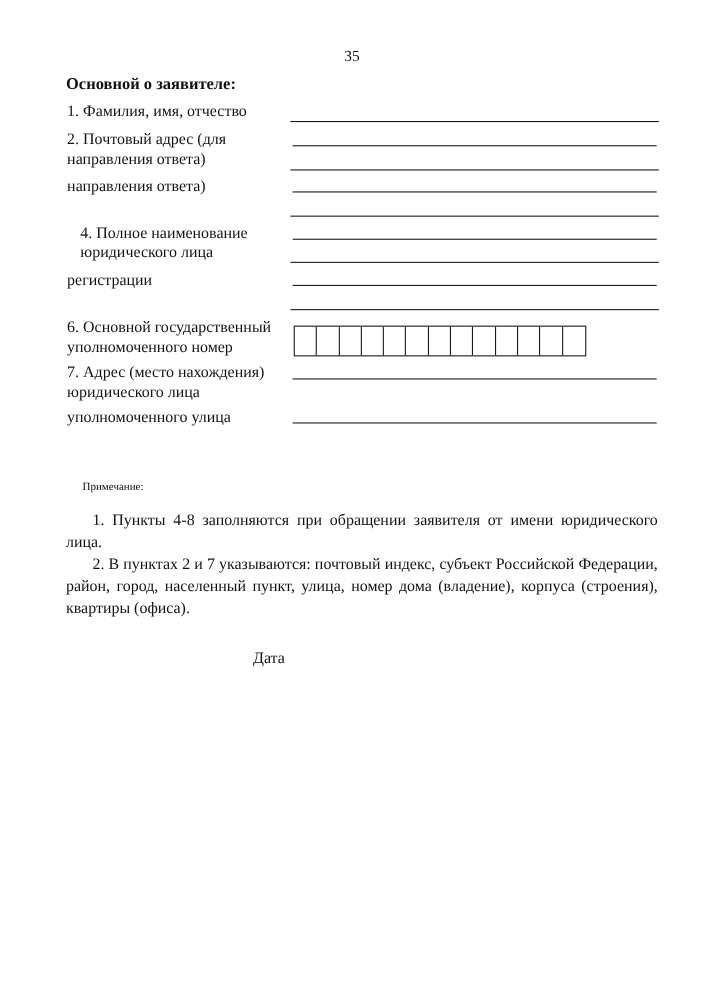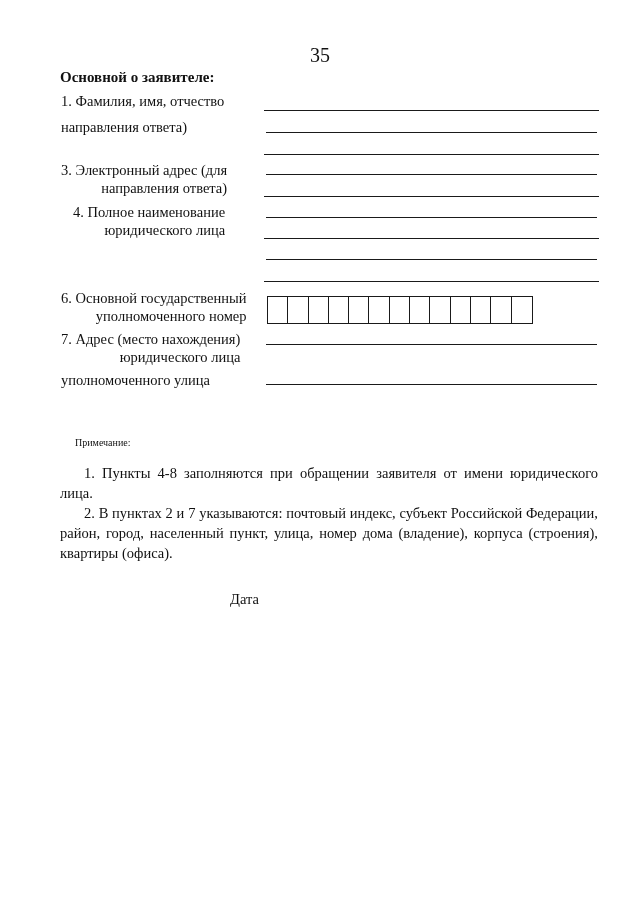--- a/index.html
+++ b/index.html
@@ -13,33 +13,32 @@
       position: relative;
       overflow: hidden;
       font-family: "Liberation Serif", "DejaVu Serif", serif;
       color: #111111;
       font-size: 14.5px;
     }
     .abs { position: absolute; }
     .page-number {
       left: 0; width: 640px; top: 44px;
       text-align: center;
-      font-size: 20px;
+      font-size: 14px;
     }
     .section-title {
       left: 60px; top: 69px;
       font-weight: bold;
       font-size: 15px;
     }
     .field-label {
       left: 61px;
       line-height: 17.5px;
       font-size: 14.5px;
       white-space: nowrap;
-      text-align: right;
     }
     .fill-line {
       height: 0;
       border-top: 1.3px solid #1a1a1a;
     }
     .ogrn-box {
       left: 267px; top: 296px;
       height: 26px;
       display: flex;
       border: 1.3px solid #1a1a1a;
@@ -73,40 +72,41 @@
 <div class="abs page-number">35</div>
 
 <div class="abs section-title">Основной о заявителе:</div>
 
 <div class="abs field-label" style="top:93px;">
   <div>1. Фамилия, имя, отчество</div>
 </div>
 <div class="abs fill-line" style="left:264px; width:335px; top:110px;"></div>
 
 <div class="abs field-label" style="top:119px;">
+  <div>2. Почтовый адрес (для</div>
   <div>направления ответа)</div>
 </div>
 <div class="abs fill-line" style="left:266px; width:331px; top:132px;"></div>
 <div class="abs fill-line" style="left:264px; width:335px; top:154px;"></div>
 
 <div class="abs field-label" style="top:162px;">
-  <div>3. Электронный адрес (для</div>
   <div>направления ответа)</div>
 </div>
 <div class="abs fill-line" style="left:266px; width:331px; top:174px;"></div>
 <div class="abs fill-line" style="left:264px; width:335px; top:196px;"></div>
 
 <div class="abs field-label" style="top:204px;margin-left:12px;">
   <div>4. Полное наименование</div>
   <div>юридического лица</div>
 </div>
 <div class="abs fill-line" style="left:266px; width:331px; top:217px;"></div>
 <div class="abs fill-line" style="left:264px; width:335px; top:238px;"></div>
 
 <div class="abs field-label" style="top:247px;">
+  <div>регистрации</div>
 </div>
 <div class="abs fill-line" style="left:266px; width:331px; top:259px;"></div>
 <div class="abs fill-line" style="left:264px; width:335px; top:281px;"></div>
 
 <div class="abs field-label" style="top:290px;">
   <div>6. Основной государственный</div>
   <div>уполномоченного номер</div>
 </div>
 <div class="abs ogrn-box">
   <div class="ogrn-cell"></div>

